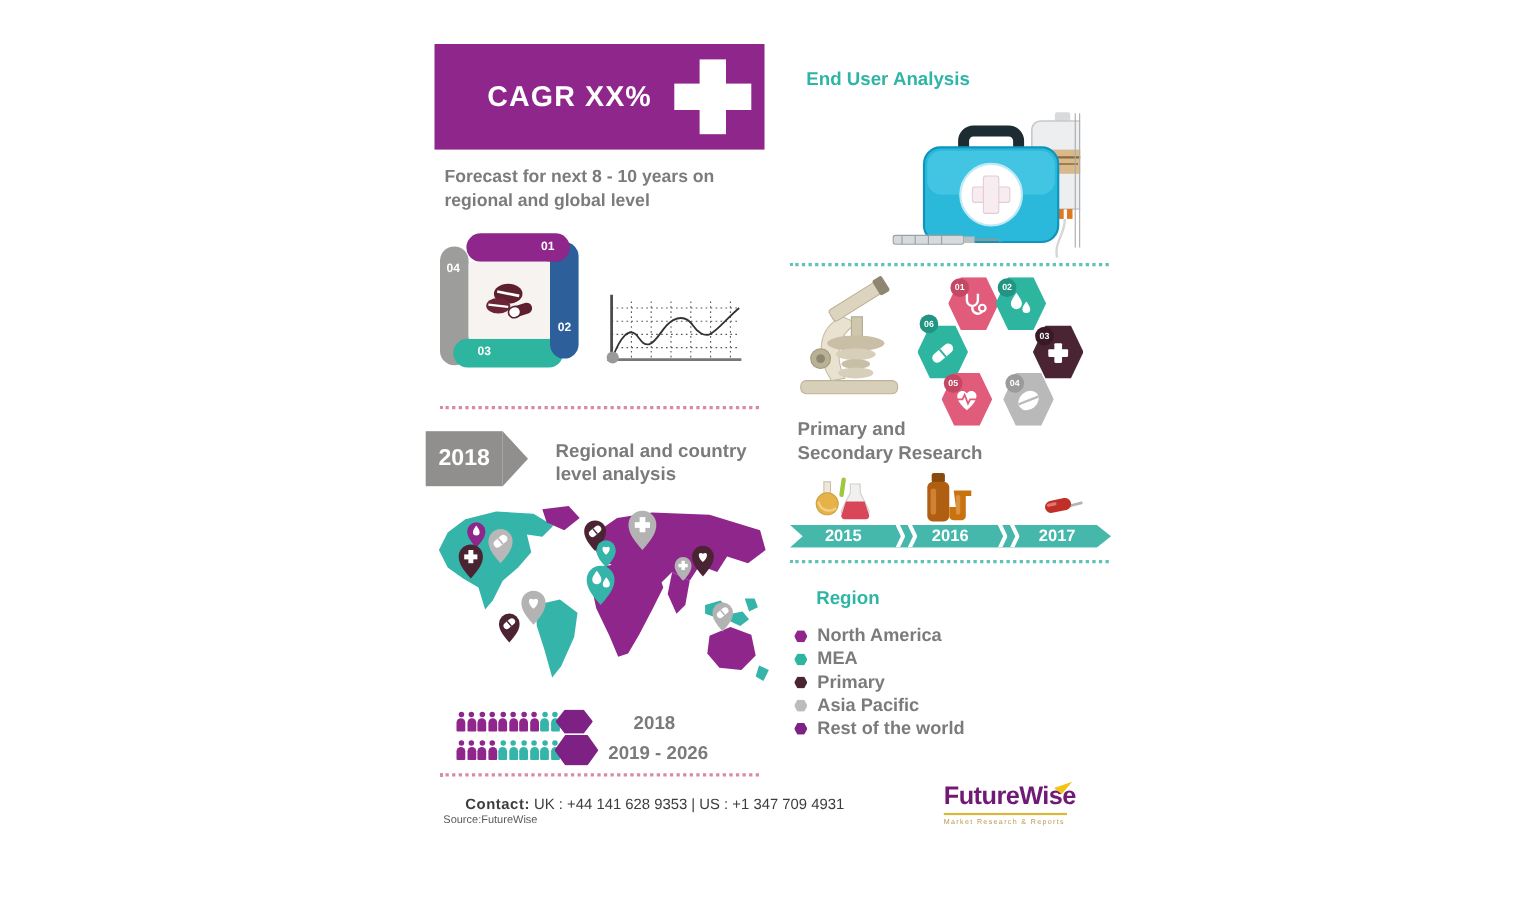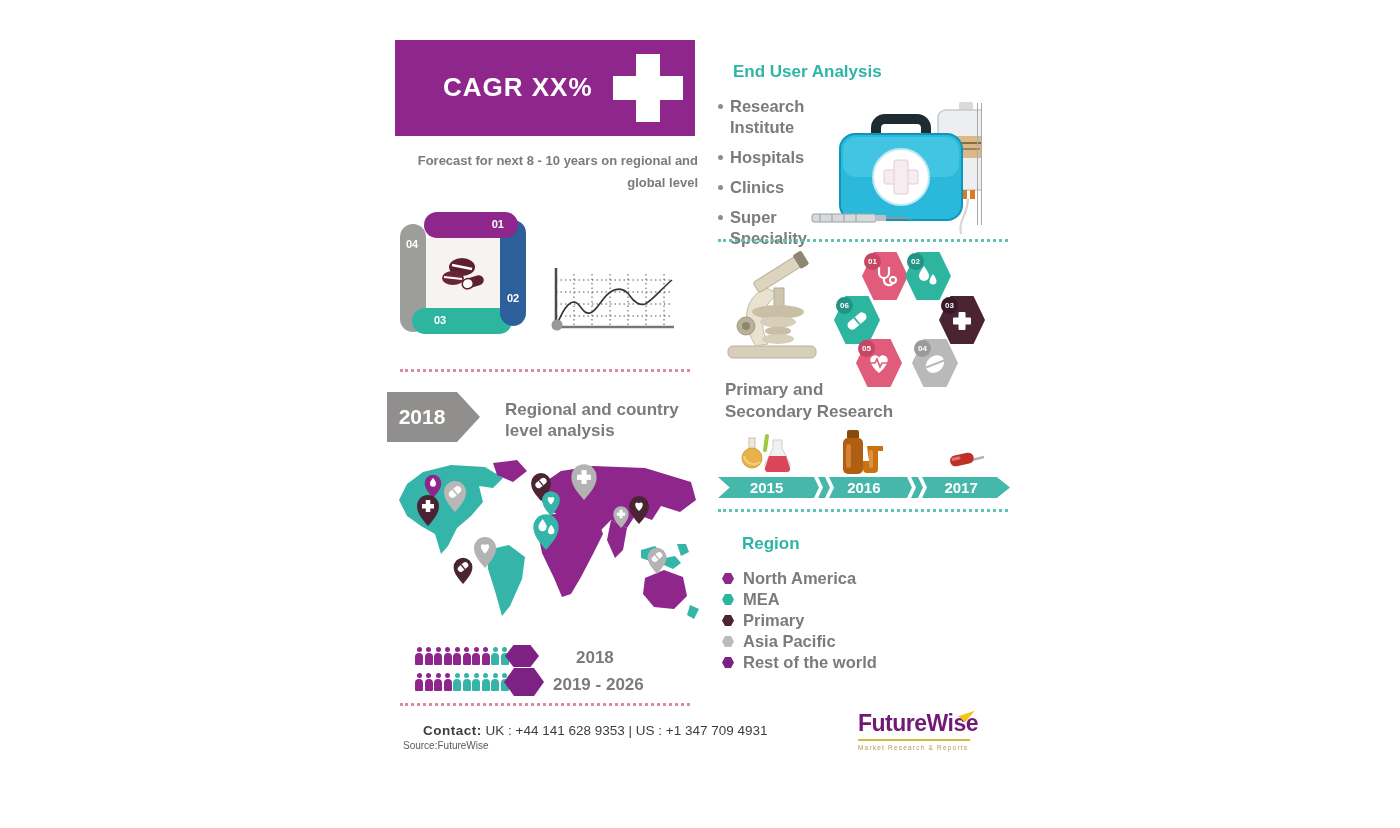--- a/index.html
+++ b/index.html
@@ -7,21 +7,21 @@
   #canvas { position:relative; width:1400px; height:828px; background:#fff; overflow:hidden; }
   .abs { position:absolute; }
 
   
   .banner { left:395px; top:40px; width:300px; height:96px; background:#8e268c; }
   .banner-title { position:absolute; left:48px; top:32px; color:#fff; font-size:26px; font-weight:bold; letter-spacing:1px; }
   .plus-icon { position:absolute; left:218px; top:14px; width:70px; height:68px; }
   .plus-icon .v { position:absolute; left:23px; top:0; width:24px; height:68px; background:#fff; }
   .plus-icon .h { position:absolute; left:0; top:22px; width:70px; height:24px; background:#fff; }
 
-  .forecast { left:404px; top:150px; width:294px; color:#7b7b7b; font-size:13px; font-weight:bold; line-height:22px;text-align:right; }
+  .forecast { left:404px; top:150px; width:294px; color:#7b7b7b; font-size:16px; font-weight:bold; line-height:22px; }
 
   .cycle { left:400px; top:212px; width:126px; height:122px; }
   .cycle .bar { position:absolute; color:#fff; font-weight:bold; font-size:11px; }
   .cycle .bar-left  { left:0; top:12px; width:26px; height:108px; background:#9d9d9b; border-radius:13px; z-index:1; }
   .cycle .bar-bottom{ left:12px; bottom:0; width:100px; height:26px; background:#2eb5a0; border-radius:13px; z-index:2; }
   .cycle .bar-right { right:0; top:8px; width:26px; height:106px; background:#2d5f9b; border-radius:13px; z-index:3; }
   .cycle .bar-top   { left:24px; top:0; width:94px; height:26px; background:#8e268c; border-radius:13px; z-index:4; }
   .cycle .num { position:absolute; }
   .cycle .n01 { right:14px; top:6px; }
   .cycle .n02 { left:7px; bottom:22px; }
@@ -80,21 +80,21 @@
 
   .microscope { left:722px; top:248px; }
 
   .hex { position:absolute; width:46px; height:50px; clip-path:polygon(25% 2%,75% 2%,100% 50%,75% 98%,0% 98%,0% 50%); }
   .hex, .hexagon { clip-path:polygon(25% 2%,75% 2%,100% 50%,75% 98%,25% 98%,0% 50%); }
   .hex .icon { position:absolute; left:50%; top:50%; transform:translate(-50%,-46%); }
   .hex-badge { position:absolute; width:17px; height:17px; border-radius:50%; color:#fff; font-size:8px; font-weight:bold;
                display:flex; align-items:center; justify-content:center; z-index:2; }
   .h01 { left:862px; top:251px; background:#e05c7a; } .b01 { left:864px; top:253px; background:#c44763; }
   .h02 { left:905px; top:251px; background:#2eb5a0; } .b02 { left:907px; top:253px; background:#219483; }
-  .h06 { left:834px; top:295px; background:#2eb5a0; } .b06 { left:836px; top:297px; background:#219483; }
+  .h06 { left:834px; top:295px; background:#2eb5a0; } .b06 { left:836px; top:286px; background:#219483; }
   .h03 { left:939px; top:295px; background:#4a2433; } .b03 { left:941px; top:297px; background:#371a26; }
   .h05 { left:856px; top:338px; background:#e05c7a; } .b05 { left:858px; top:340px; background:#c44763; }
   .h04 { left:912px; top:338px; background:#b9b9b9; } .b04 { left:914px; top:340px; background:#9b9b9b; }
 
   .research-title { left:725px; top:379px; width:185px; color:#7b7b7b; font-size:17px; font-weight:bold; line-height:22px; }
 
   .tl-icons { left:735px; top:430px; }
   .tl-band { left:718px; top:477px; width:292px; height:21px; background:#45b8ab;
              clip-path:polygon(0% 0%, 95.5% 0%, 100% 50%, 95.5% 100%, 0% 100%, 4% 50%);
              display:flex; align-items:center; }
@@ -292,38 +292,20 @@
   <div class="abs dotted-pink dp2"></div>
 
   <div class="abs contact-line">
     <b>Contact:</b>
     <span>UK :  +44 141 628 9353   |   US :   +1 347 709 4931</span>
   </div>
   <div class="abs source-line">Source:FutureWise</div>
 
   <div class="abs section-title eu-title">End User Analysis</div>
 
-  <div class="abs eu-list">
-    <div class="eu-item">
-        <span class="dot"></span>
-        <span>Research Institute</span>
-      </div>
-    <div class="eu-item">
-        <span class="dot"></span>
-        <span>Hospitals</span>
-      </div>
-    <div class="eu-item">
-        <span class="dot"></span>
-        <span>Clinics</span>
-      </div>
-    <div class="eu-item">
-        <span class="dot"></span>
-        <span>Super Speciality</span>
-      </div>
-  </div>
 
   <div class="abs kit">
     <svg width="172" height="138" viewBox="0 0 172 138">
       <g>
         <rect x="149" y="4" width="14" height="10" rx="2" fill="#d8dadc"></rect>
         <path d="M136,12 h42 a8,8 0 0 1 8,8 v62 a10,10 0 0 1 -10,10 h-38 a10,10 0 0 1 -10,-10 v-62 a8,8 0 0 1 8,-8 Z" fill="#eceef0" stroke="#c6c9cc" stroke-width="1.5"></path>
         <rect x="129" y="38" width="56" height="22" fill="#d9b98c"></rect>
         <line x1="138" y1="45" x2="176" y2="45" stroke="#8a6b3a" stroke-width="2"></line>
         <line x1="144" y1="51" x2="170" y2="51" stroke="#8a6b3a" stroke-width="1.4"></line>
         <rect x="152" y="92" width="5" height="9" fill="#e07820"></rect>

